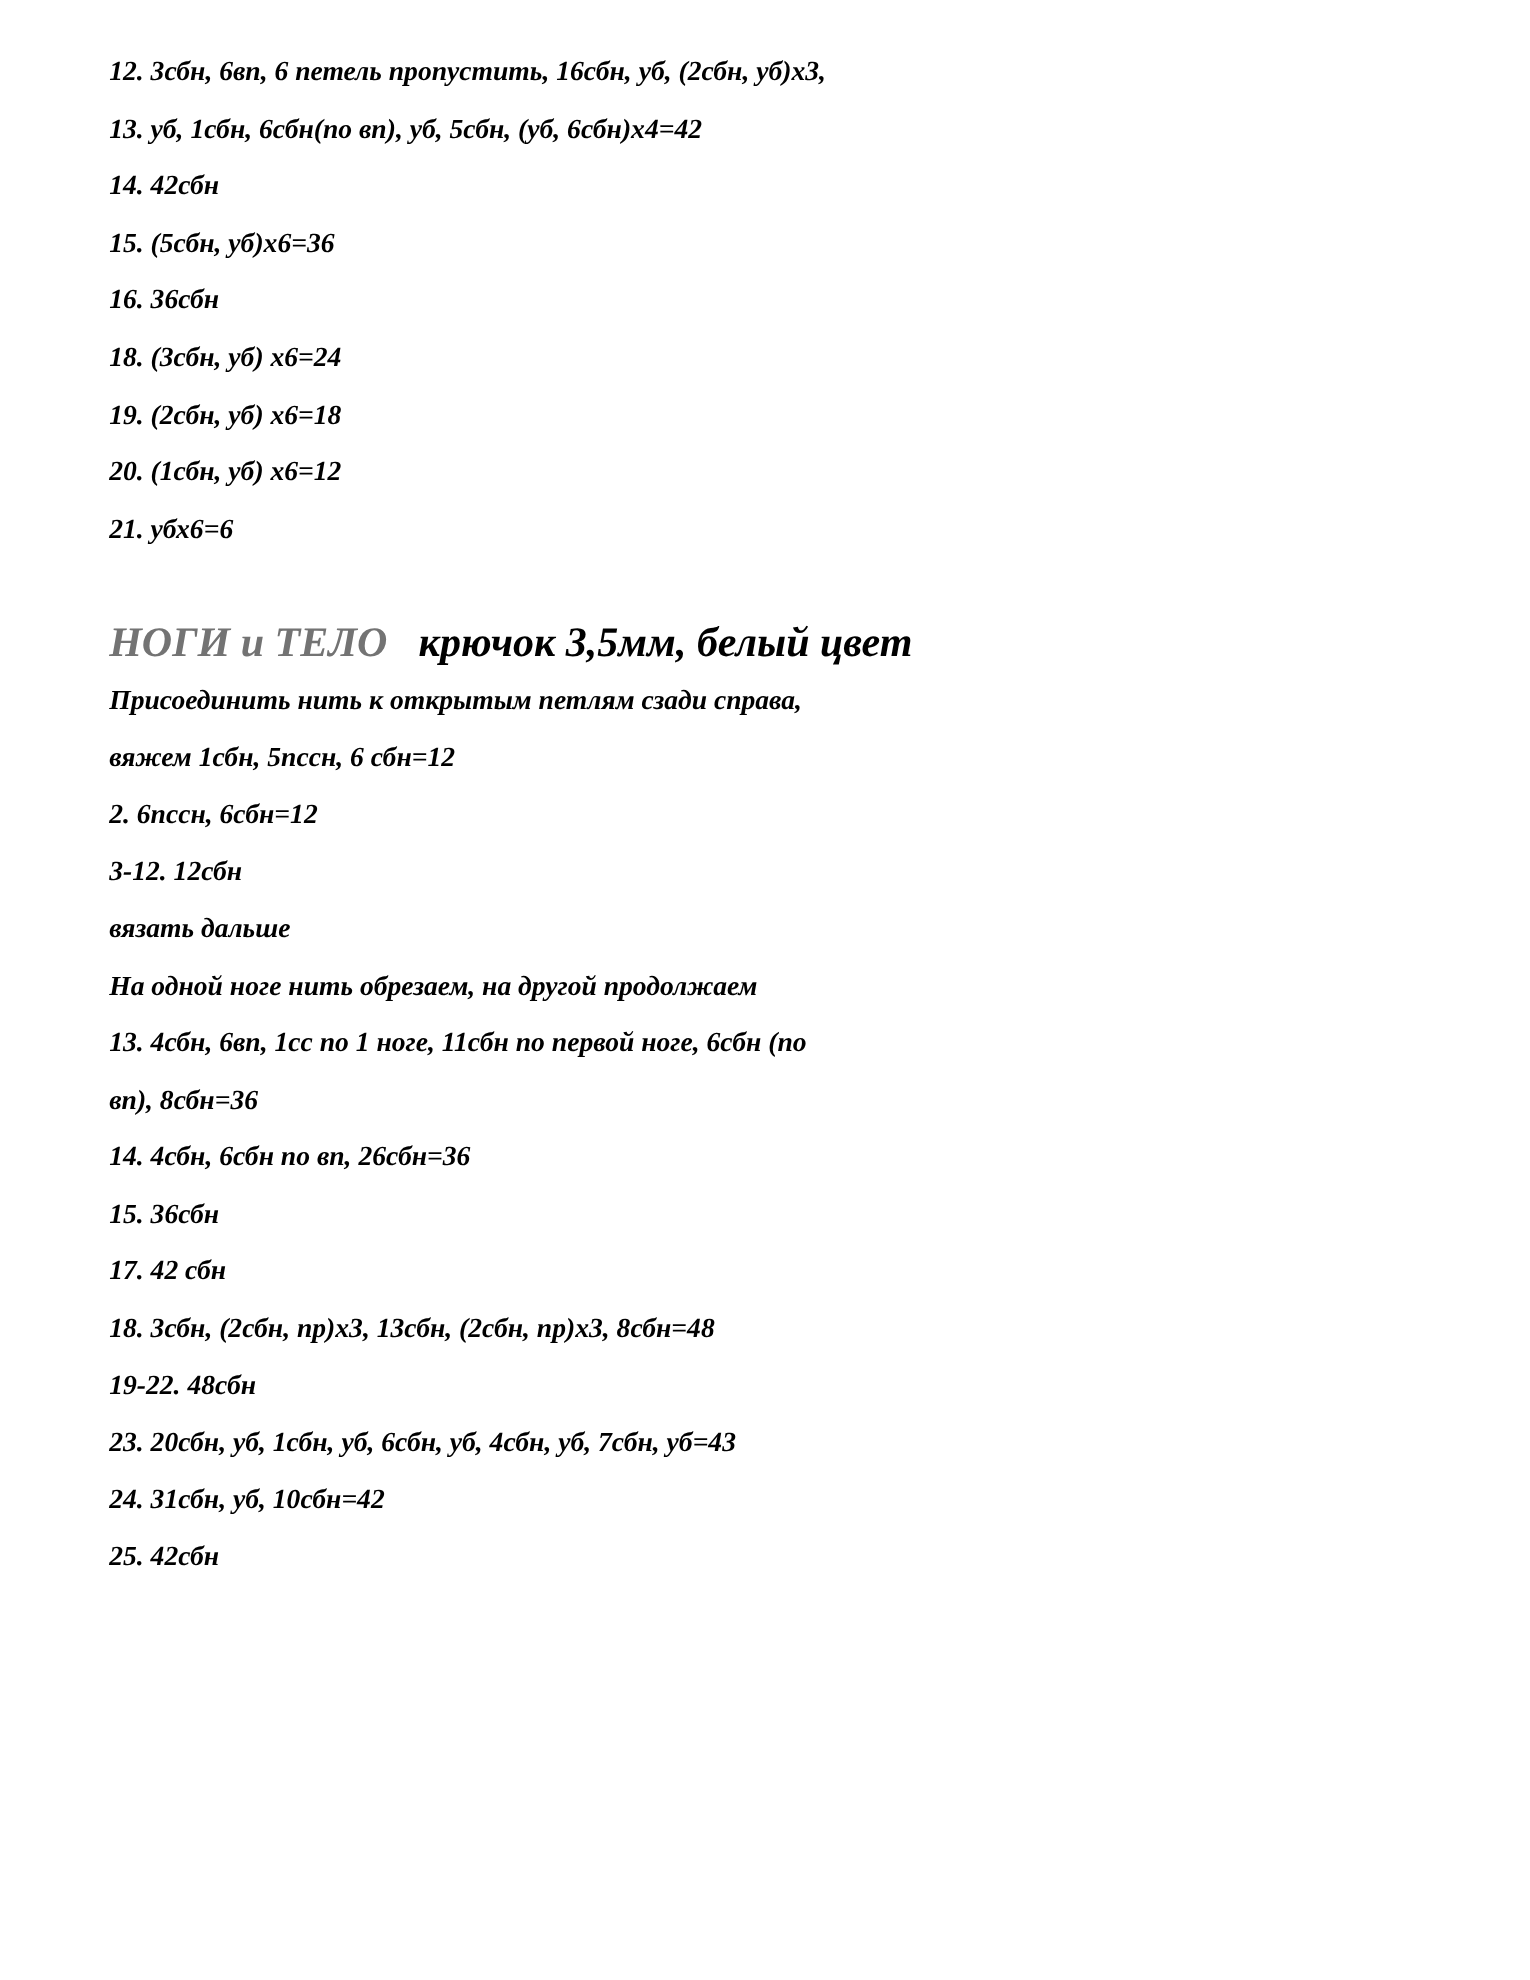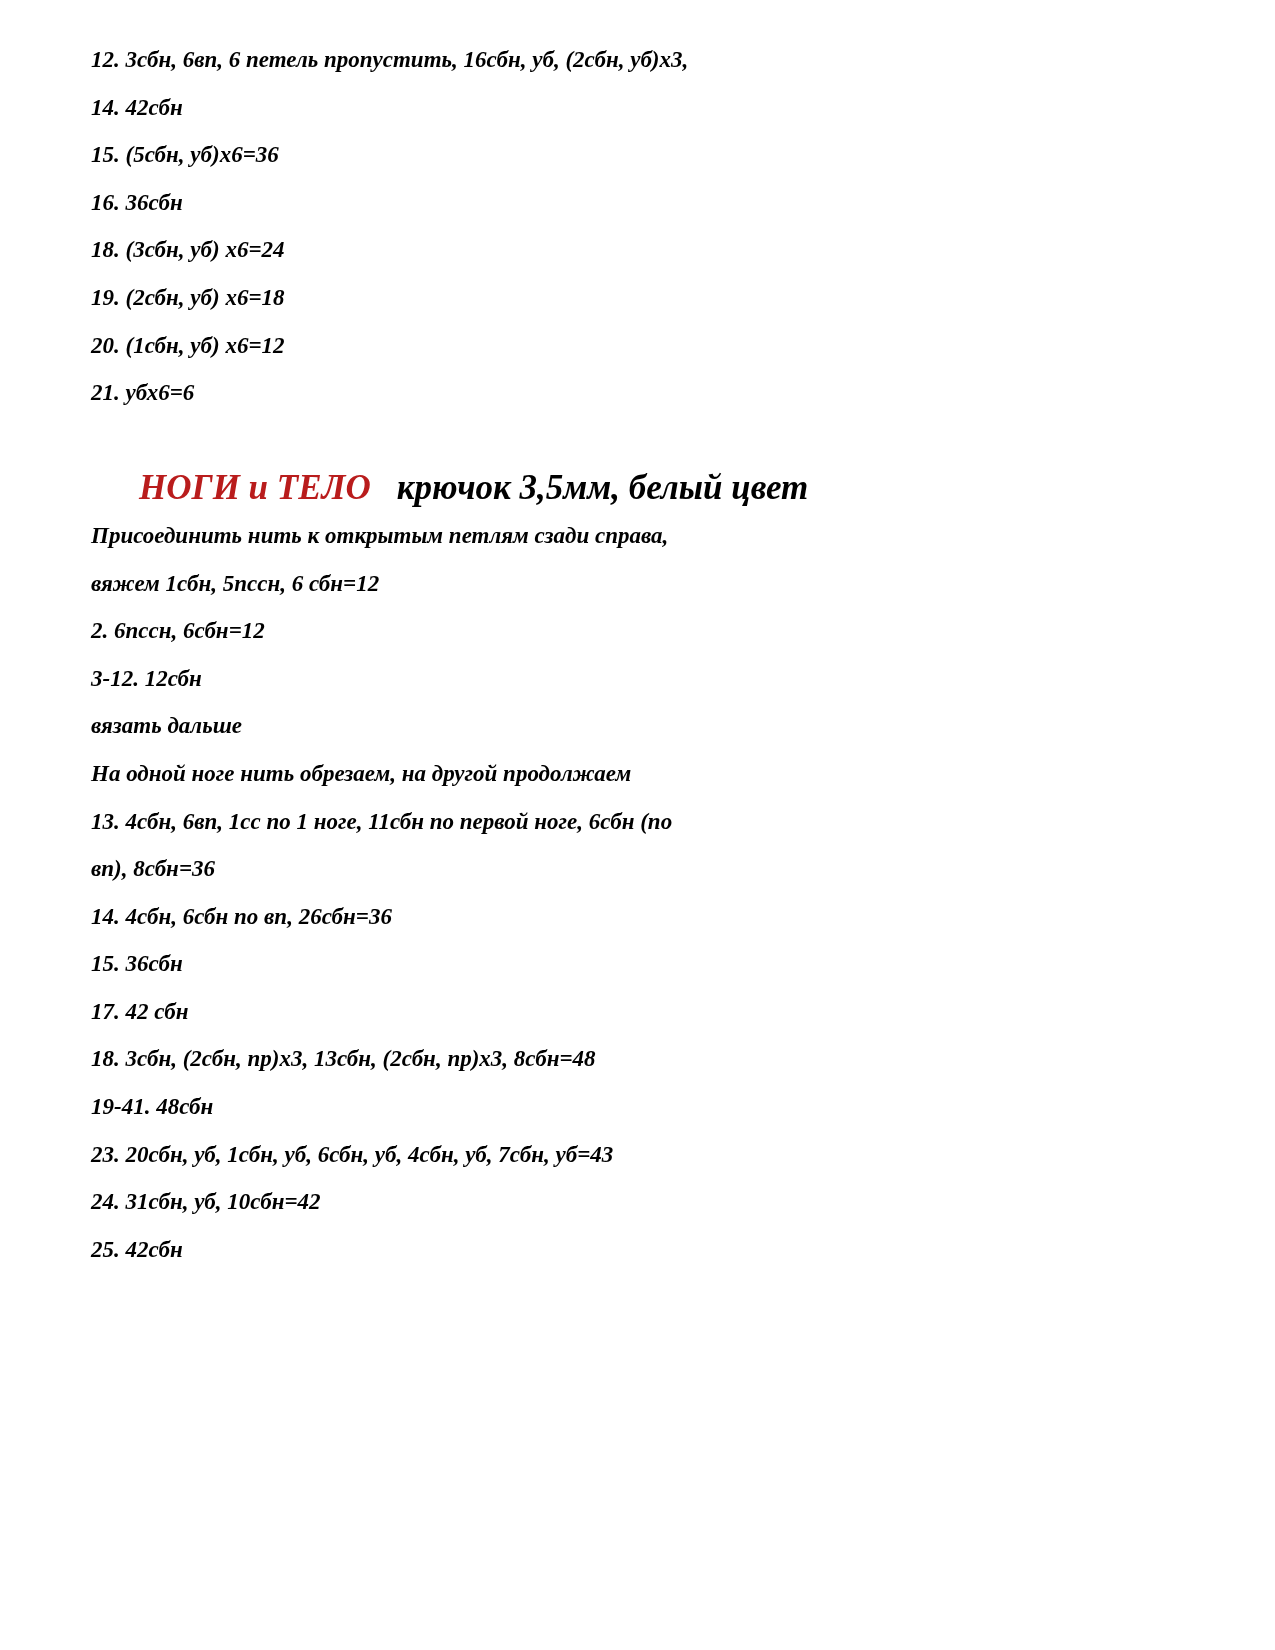--- a/index.html
+++ b/index.html
@@ -33,38 +33,38 @@
     .gap {
       height: 47.6px;
     }
     .heading {
       font-size: 35px;
       line-height: 47.6px;
       height: 47.6px;
       white-space: nowrap;
     }
     .heading .title {
-      color: #b91c1c;
-      margin-left: 48px;
+      color: #737373;
     }
     .heading .spacer {
       display: inline-block;
       width: 26px;
     }
     .heading .subtitle {
       color: #000000;
     }
   </style>
 </head>
 <body>
 
 <div class="page">
 
   <div>
     <div class="line">12.  3сбн, 6вп, 6 петель пропустить, 16сбн, уб, (2сбн, уб)х3,</div>
+    <div class="line">13.  уб, 1сбн, 6сбн(по вп), уб, 5сбн, (уб, 6сбн)х4=42</div>
     <div class="line">14. 42сбн</div>
     <div class="line">15.  (5сбн, уб)х6=36</div>
     <div class="line">16.   36сбн</div>
     <div class="line">18.  (3сбн, уб) х6=24</div>
     <div class="line">19.  (2сбн, уб) х6=18</div>
     <div class="line">20.  (1сбн, уб) х6=12</div>
     <div class="line">21. убх6=6</div>
   </div>
 
   <div class="gap"></div>
@@ -78,19 +78,19 @@
     <div class="line">2.  6пссн, 6сбн=12</div>
     <div class="line">3-12.  12сбн</div>
     <div class="line">вязать дальше</div>
     <div class="line">На одной ноге нить обрезаем, на другой продолжаем</div>
     <div class="line">13.  4сбн, 6вп, 1сс по 1 ноге, 11сбн по первой ноге, 6сбн (по</div>
     <div class="line">вп), 8сбн=36</div>
     <div class="line">14.  4сбн, 6сбн по вп, 26сбн=36</div>
     <div class="line">15.  36сбн</div>
     <div class="line">17.  42 сбн</div>
     <div class="line">18.  3сбн, (2сбн, пр)х3, 13сбн, (2сбн, пр)х3, 8сбн=48</div>
-    <div class="line">19-41.  48сбн</div>
+    <div class="line">19-22.  48сбн</div>
     <div class="line">23.  20сбн, уб, 1сбн, уб, 6сбн, уб, 4сбн, уб, 7сбн, уб=43</div>
     <div class="line">24.  31сбн, уб, 10сбн=42</div>
     <div class="line">25.  42сбн</div>
   </div>
 
 </div>
 
 </body></html>

